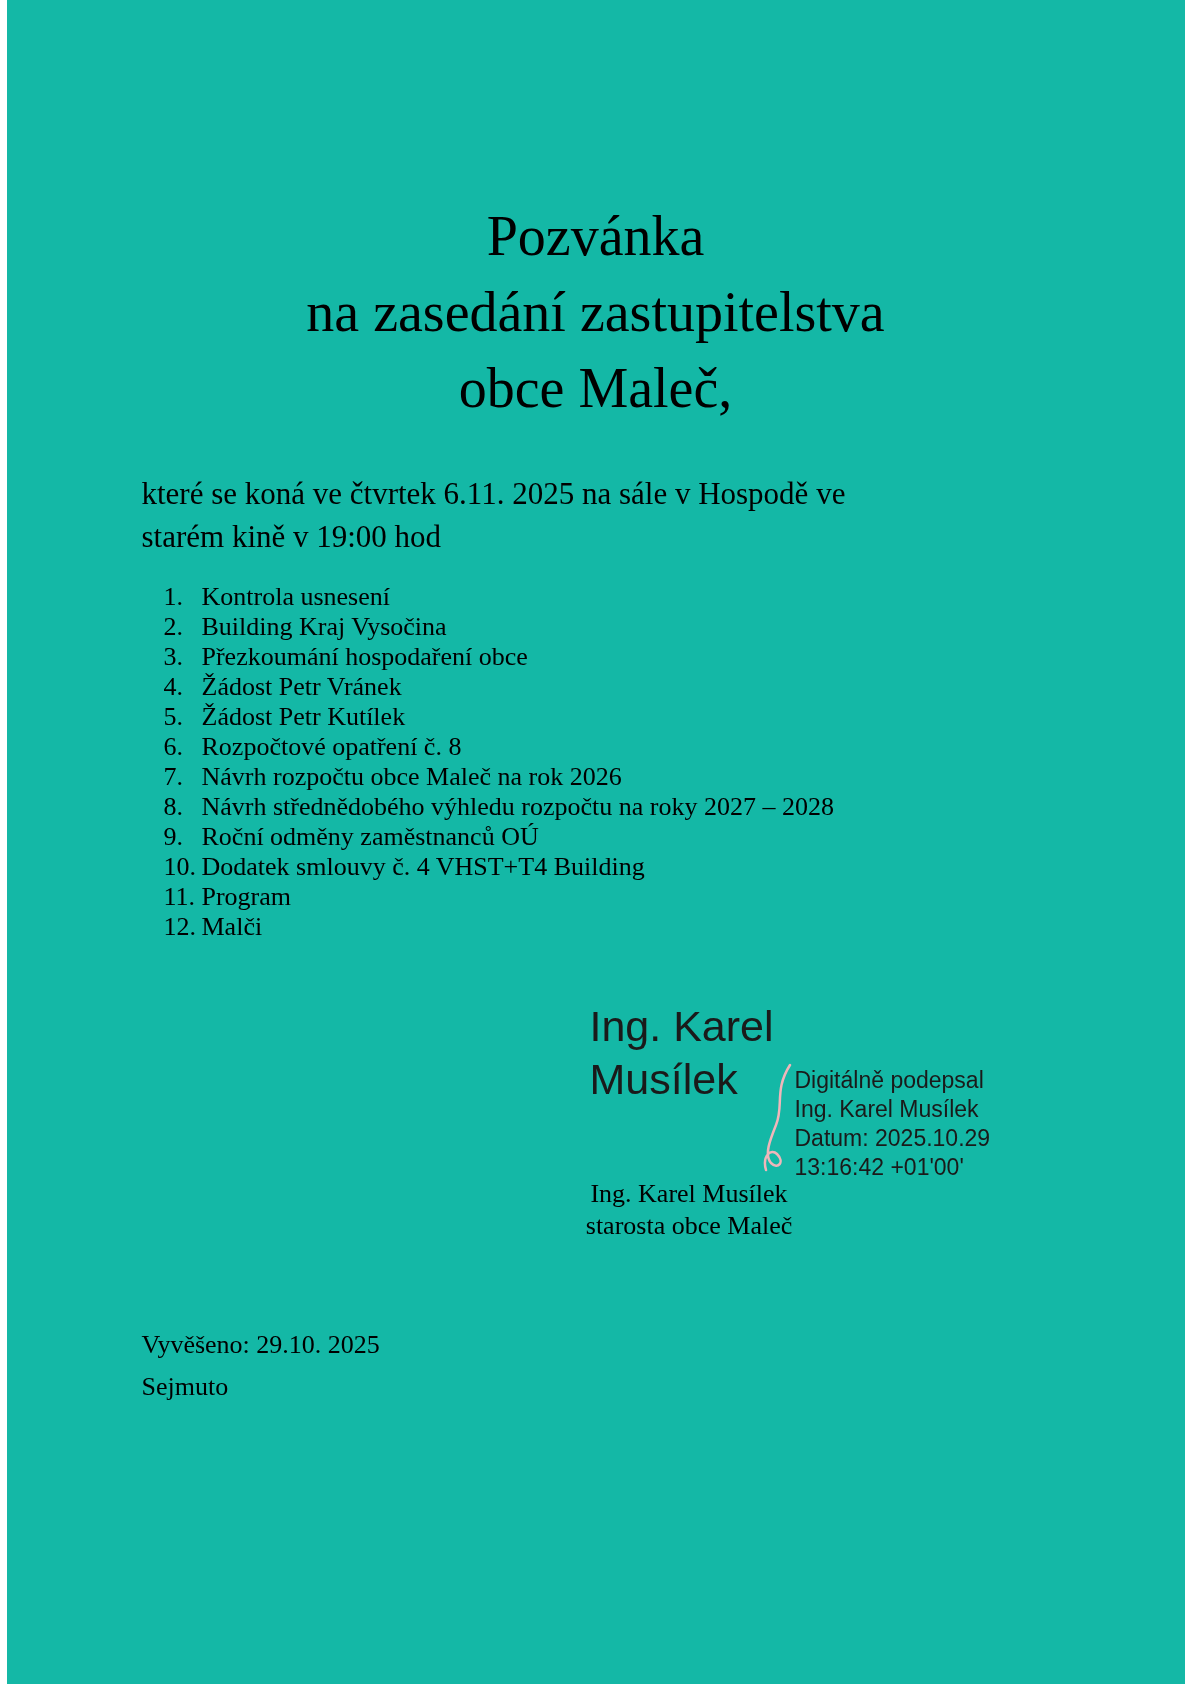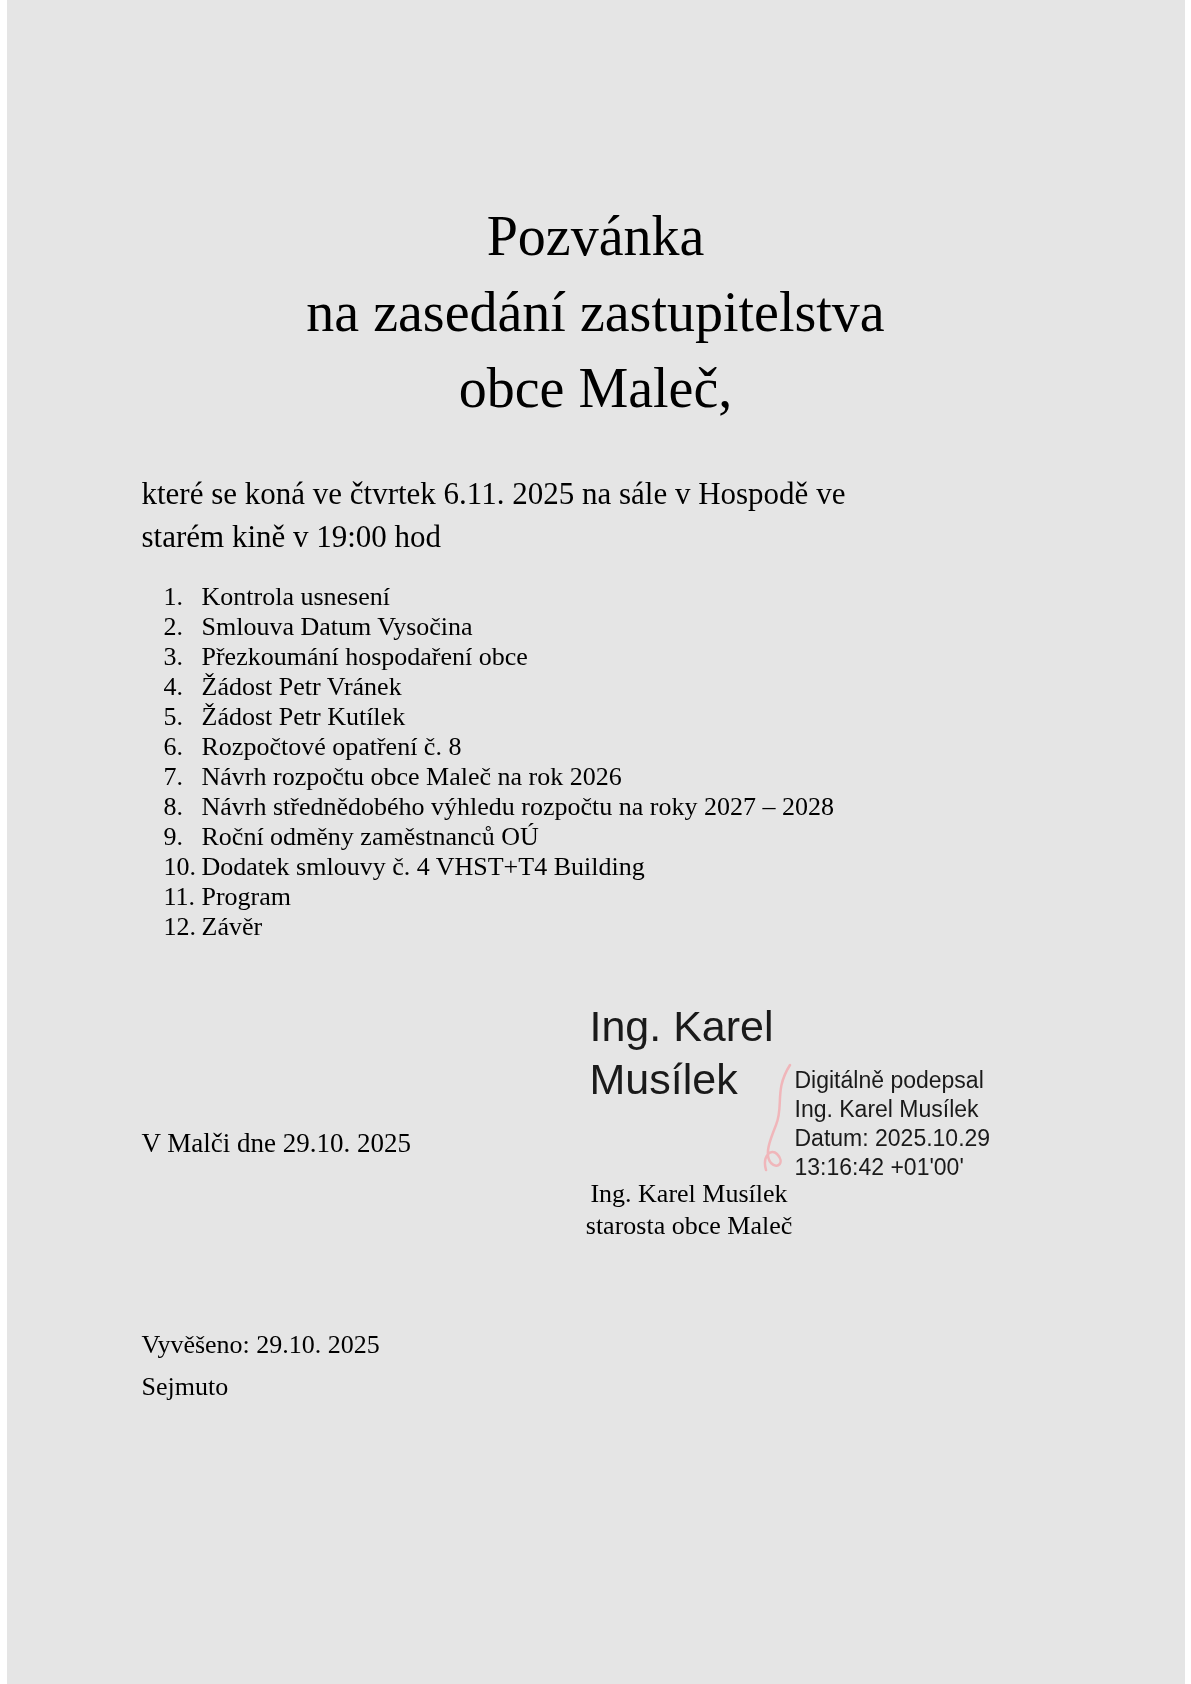--- a/index.html
+++ b/index.html
@@ -5,21 +5,21 @@
   html, body {
     margin: 0;
     padding: 0;
     background: #ffffff;
   }
   .page {
     position: relative;
     width: 1178px;
     height: 1684px;
     margin: 0 auto;
-    background: #e5e5e5;
+    background: #14b8a6;
     color: #000000;
     font-family: "Liberation Serif", serif;
     overflow: hidden;
   }
   .doc-title {
     margin: 0;
     padding-top: 198px;
     text-align: center;
     font-size: 56px;
     line-height: 76px;
@@ -117,34 +117,33 @@
 
   <h1 class="doc-title">Pozvánka
 na zasedání zastupitelstva
 obce Maleč,</h1>
 
   <p class="intro">které se koná ve čtvrtek 6.11. 2025 na sále v Hospodě ve starém kině v 19:00 hod</p>
 
 
   <ol class="program-list">
     <li>Kontrola usnesení</li>
-    <li>Smlouva Datum Vysočina</li>
+    <li>Building Kraj Vysočina</li>
     <li>Přezkoumání hospodaření obce</li>
     <li>Žádost Petr Vránek</li>
     <li>Žádost Petr Kutílek</li>
     <li>Rozpočtové opatření č. 8</li>
     <li>Návrh rozpočtu obce Maleč na rok 2026</li>
     <li>Návrh střednědobého výhledu rozpočtu na roky 2027 – 2028</li>
     <li>Roční odměny zaměstnanců OÚ</li>
     <li>Dodatek smlouvy č. 4 VHST+T4 Building</li>
     <li>Program</li>
-    <li>Závěr</li>
+    <li>Malči</li>
   </ol>
 
-  <div class="place-date">V Malči dne 29.10. 2025</div>
 
   <div class="sig-display-name">Ing. Karel
 Musílek</div>
 
   <span class="sig-squiggle">
     <svg width="38" height="112" viewBox="0 0 38 112" fill="none" xmlns="http://www.w3.org/2000/svg">
       <path d="M31 3 C 15 28, 25 44, 17 63 C 11 78, 5 93, 12 101 C 19 108, 26 100, 18 92 C 12 86, 3 94, 7 108" fill="none" stroke-width="2.5" stroke-linecap="round" stroke="#f0b6ba"></path>
     </svg>
   </span>
 

